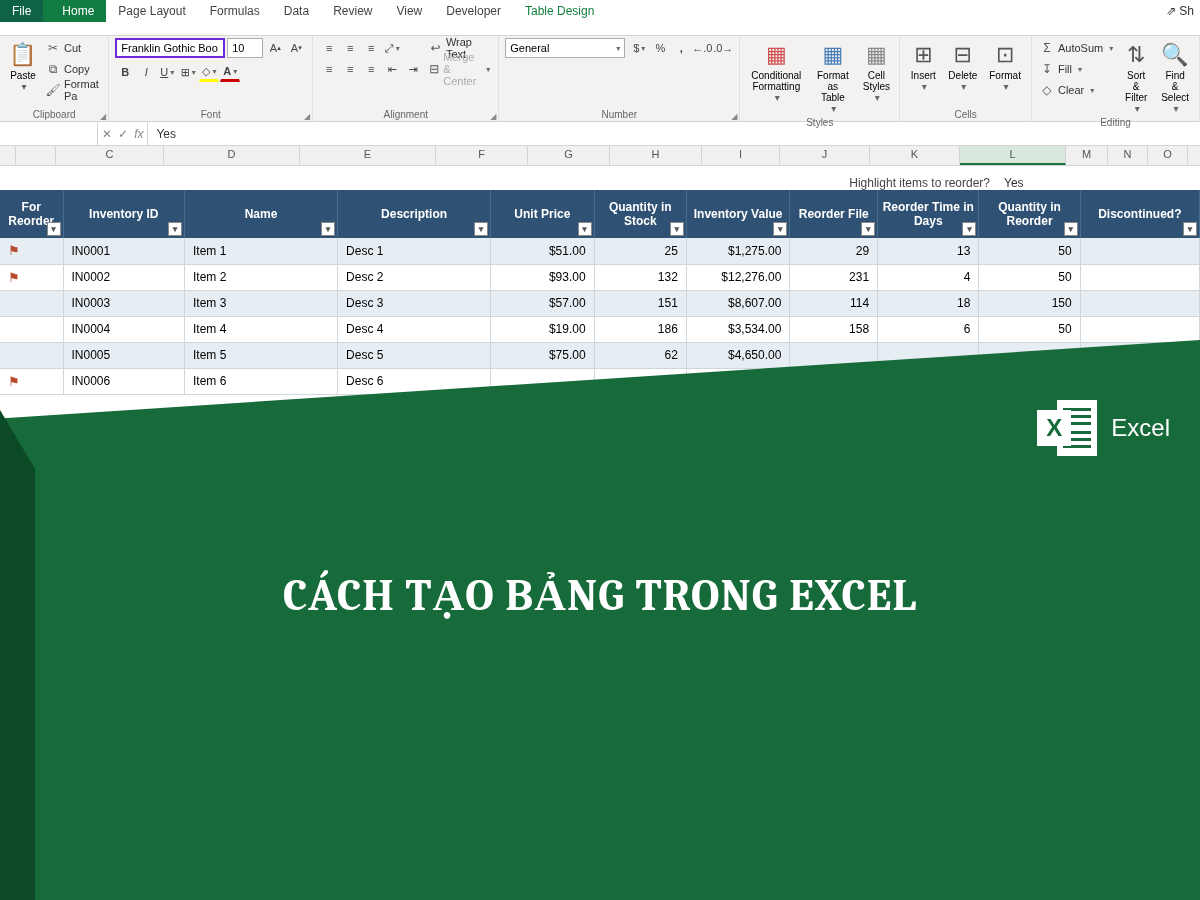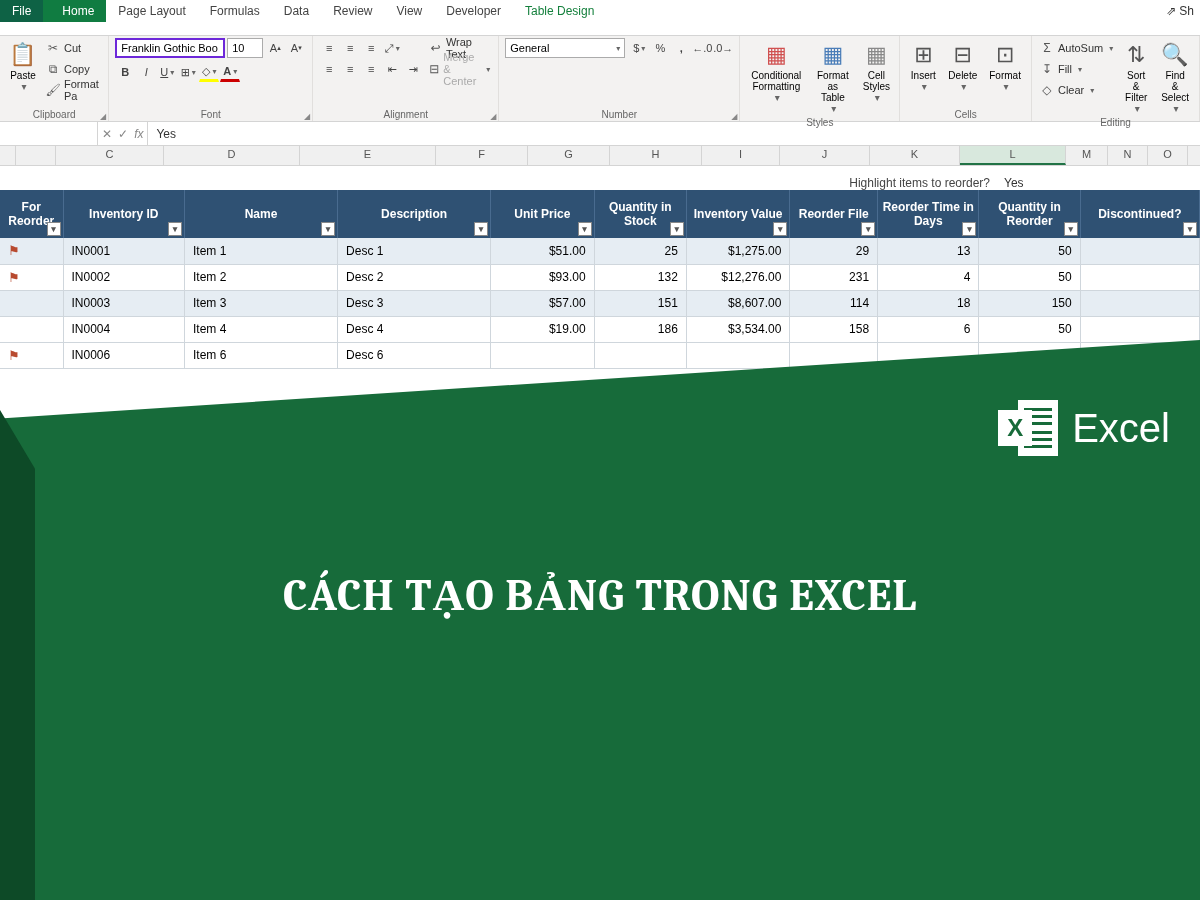--- a/index.html
+++ b/index.html
@@ -69,21 +69,21 @@
 
 .overlay { position:absolute; left:0; right:0; bottom:0; height:560px; background:#176b3a; clip-path: polygon(0 14%, 100% 0, 100% 100%, 0 100%); display:flex; flex-direction:column; align-items:center; justify-content:flex-start; }
 .overlay-dark { position:absolute; left:0; bottom:0; width:35px; height:490px; background:#0d4a27; clip-path: polygon(0 0, 100% 12%, 100% 100%, 0 100%);}
 .excel-badge { position:absolute; right:30px; top:60px; display:flex; align-items:center; gap:14px; color:#fff; }
 .excel-ico { width:60px; height:56px; position:relative; }
 .excel-ico .sheet-part{ position:absolute; right:0; top:0; width:40px; height:56px; background:#fff; }
 .excel-ico .sheet-part::before,.excel-ico .sheet-part::after{ content:''; position:absolute; background:#176b3a; left:6px; right:6px; height:3px;}
 .excel-ico .sheet-part::before{ top:8px; box-shadow:0 7px 0 #176b3a, 0 14px 0 #176b3a;}
 .excel-ico .sheet-part::after{ bottom:8px; box-shadow:0 -7px 0 #176b3a, 0 -14px 0 #176b3a;}
 .excel-ico .x-part{ position:absolute; left:0; top:10px; width:34px; height:36px; background:#fff; display:flex; align-items:center; justify-content:center; color:#176b3a; font-weight:700; font-size:24px; font-family:Arial;}
-.excel-txt { font-size:40px; font-weight:400; }
+.excel-txt { font-size:24px; font-weight:400; }
 .overlay-title { color:#fff; font-size:44px; font-weight:700; margin-top:230px; letter-spacing:1px; font-family: Cambria, Georgia, serif;}
 .chev{ font-size:8px; color:#666; margin-left:2px;}
 </style>
 </head>
 <body>
 
 <div class="tabs">
   <div class="tab file">File</div>
   <div class="tab active">Home</div>
   <div class="tab">Page Layout</div>
@@ -383,20 +383,33 @@
           <td class="">Item 4</td>
           <td class="">Desc 4</td>
           <td class="num">$19.00</td>
           <td class="num">186</td>
           <td class="num">$3,534.00</td>
           <td class="num">158</td>
           <td class="num">6</td>
           <td class="num">50</td>
           <td class=""></td>
         </tr>
+        <tr class="band">
+          <td class=""></td>
+          <td class="">IN0005</td>
+          <td class="">Item 5</td>
+          <td class="">Desc 5</td>
+          <td class="num">$75.00</td>
+          <td class="num">62</td>
+          <td class="num">$4,650.00</td>
+          <td class="num"></td>
+          <td class="num"></td>
+          <td class="num"></td>
+          <td class=""></td>
+        </tr>
         <tr>
           <td class=""><span class="flag">⚑</span></td>
           <td class="">IN0006</td>
           <td class="">Item 6</td>
           <td class="">Desc 6</td>
           <td class="num"></td>
           <td class="num"></td>
           <td class="num"></td>
           <td class="num"></td>
           <td class="num"></td>

